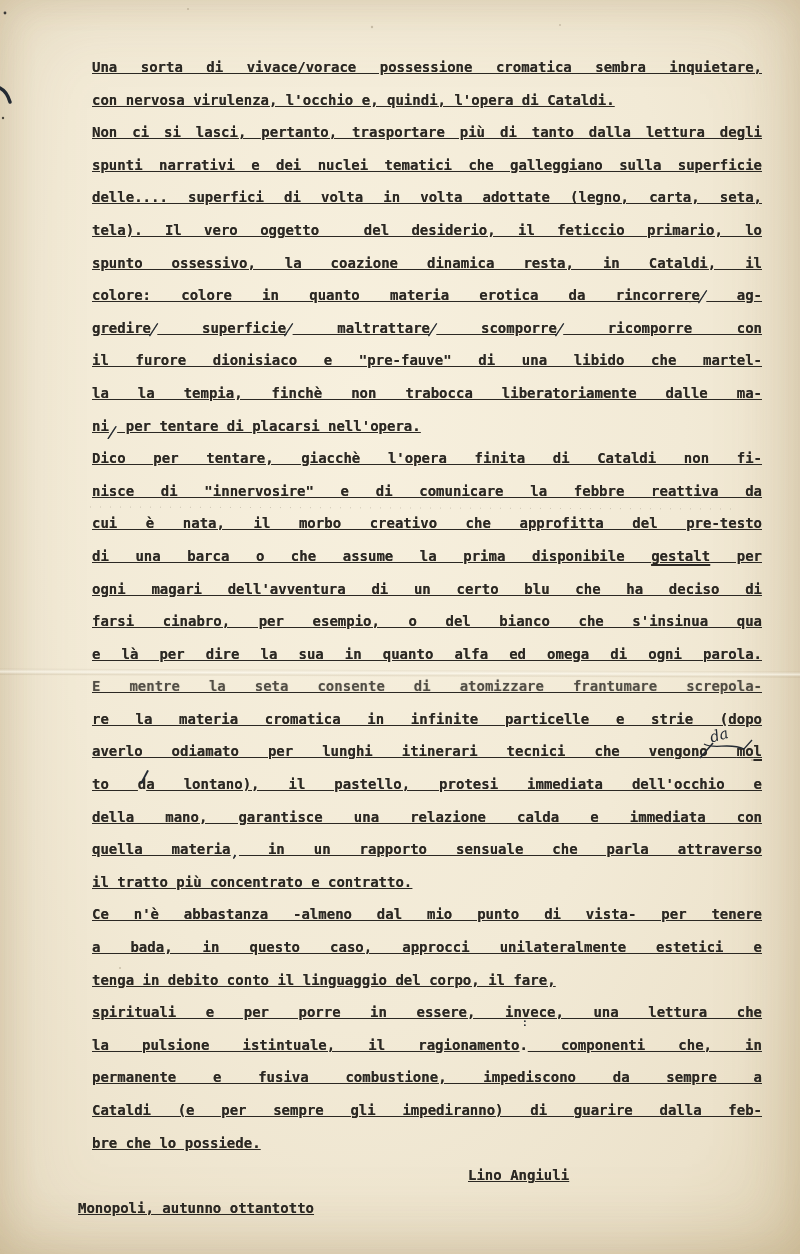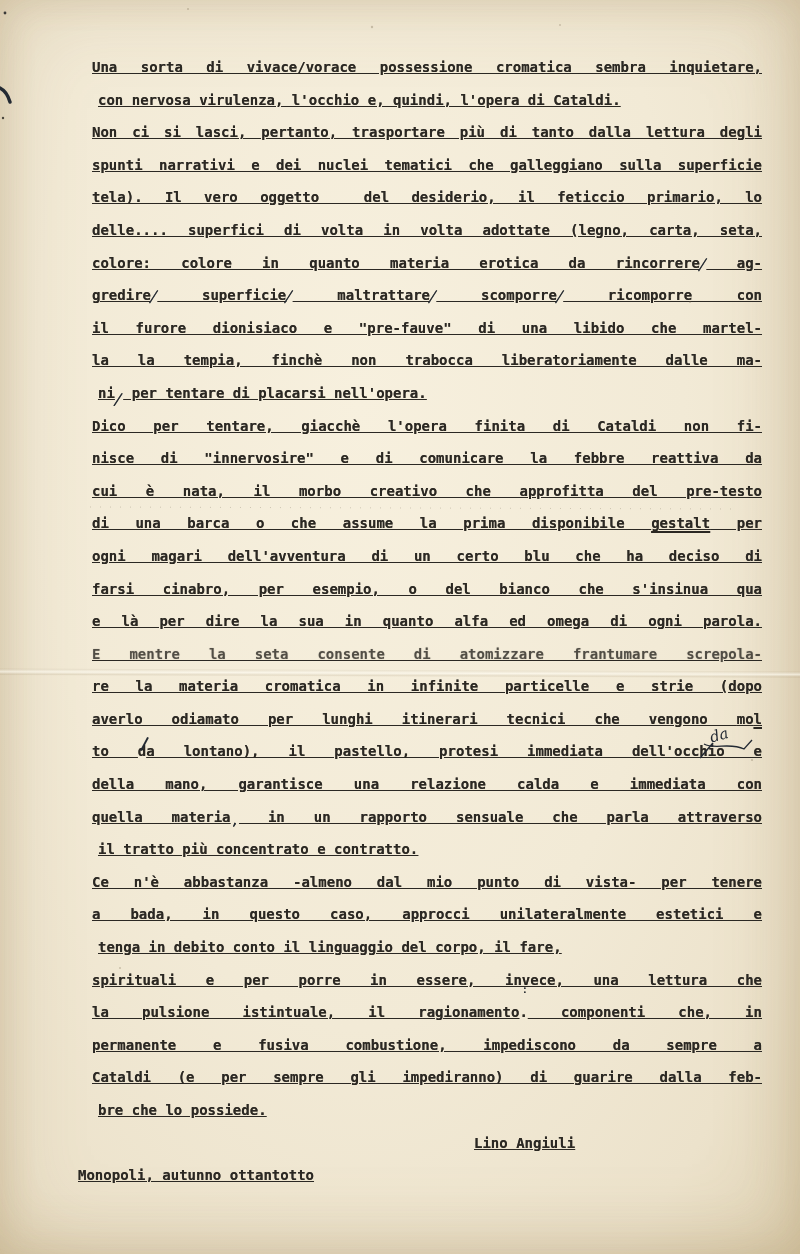--- a/index.html
+++ b/index.html
@@ -21,21 +21,21 @@
     position:absolute;left:92px;top:51px;width:670px;
     font-size:14px;font-weight:bold;color:var(--ink);
     text-shadow:0 0 0.5px rgba(43,40,35,.65);
     text-decoration:underline;
   }
   .line{
     height:32.6px;line-height:32.6px;
     text-align:justify;text-align-last:justify;
     overflow:visible;white-space:normal;
   }
-  .line.short,.line.signature,.line.dateline{text-align:left;text-align-last:left;margin-left:6px;}
+  .line.short,.line.signature,.line.dateline{text-align:left;text-align-last:left;}
   .line.signature{text-indent:376px;}
   .line.dateline{margin-left:-14px;}
   .line.faded{color:rgba(43,40,35,.72);text-shadow:0 0 1px rgba(43,40,35,.35);}
   .u{text-decoration:underline;text-decoration-thickness:1.5px;text-underline-offset:3px;}
   .hws{display:inline-block;font-weight:normal;color:var(--pen);
        transform:rotate(14deg) scale(.9,1.25) translateY(1px);margin:0 -1px;}
   .hwc{display:inline-block;font-weight:normal;color:var(--pen);
        transform:translate(-1px,6px) rotate(12deg) scaleY(1.2);}
   .hwc2{display:inline-block;font-weight:normal;color:var(--pen);
        transform:translateY(3px) rotate(8deg);}
@@ -59,22 +59,23 @@
 
 <div class="page">
 
   <div class="crease"></div>
 
   <div class="textblock" id="lines">
       <div class="line body"><span>Una sorta di vivace/vorace possessione cromatica sembra inquietare,</span></div>
       <div class="line short"><span>con nervosa virulenza, l'occhio e, quindi, l'opera di Cataldi.</span></div>
       <div class="line body"><span>Non ci si lasci, pertanto, trasportare più di tanto dalla lettura degli</span></div>
       <div class="line body"><span>spunti narrativi e dei nuclei tematici che galleggiano sulla superficie</span></div>
+      <div class="line body"><span>delle.... superfici di volta in volta adottate (legno, carta, seta,</span></div>
       <div class="line body"><span>tela). Il vero oggetto&nbsp; del desiderio, il feticcio primario, lo</span></div>
-      <div class="line body"><span>delle.... superfici di volta in volta adottate (legno, carta, seta,</span></div>
+      <div class="line body"><span>spunto ossessivo, la coazione dinamica resta, in Cataldi, il</span></div>
       <div class="line body"><span>colore: colore in quanto materia erotica da rincorrere</span><span class="hws">/</span><span> ag-</span></div>
       <div class="line body"><span>gredire</span><span class="hws">/</span><span> superficie</span><span class="hws">/</span><span> maltrattare</span><span class="hws">/</span><span> scomporre</span><span class="hws">/</span><span> ricomporre con</span></div>
       <div class="line body"><span>il furore dionisiaco e "pre-fauve" di una libido che martel-</span></div>
       <div class="line body"><span>la la tempia, finchè non trabocca liberatoriamente dalle ma-</span></div>
       <div class="line short"><span>ni</span><span class="hwc">/</span><span> per tentare di placarsi nell'opera.</span></div>
       <div class="line body"><span>Dico per tentare, giacchè l'opera finita di Cataldi non fi-</span></div>
       <div class="line body"><span>nisce di "innervosire" e di comunicare la febbre reattiva da</span></div>
       <div class="line body"><span>cui è nata, il morbo creativo che approfitta del pre-testo</span></div>
       <div class="line body"><span>di una barca o che assume la prima disponibile </span><span class="u">gestalt</span><span> per</span></div>
       <div class="line body"><span>ogni magari dell'avventura di un certo blu che ha deciso di</span></div>

